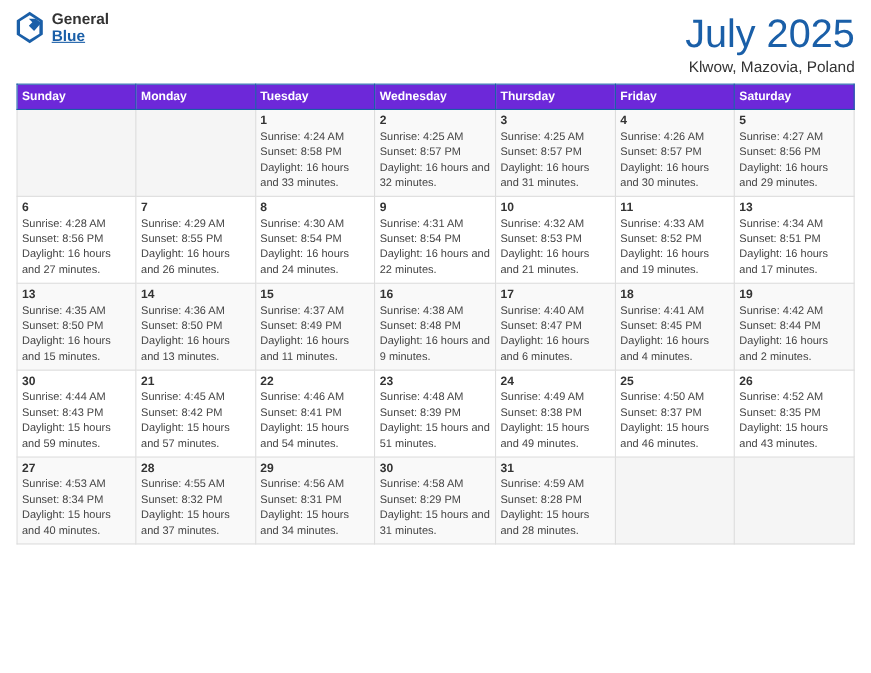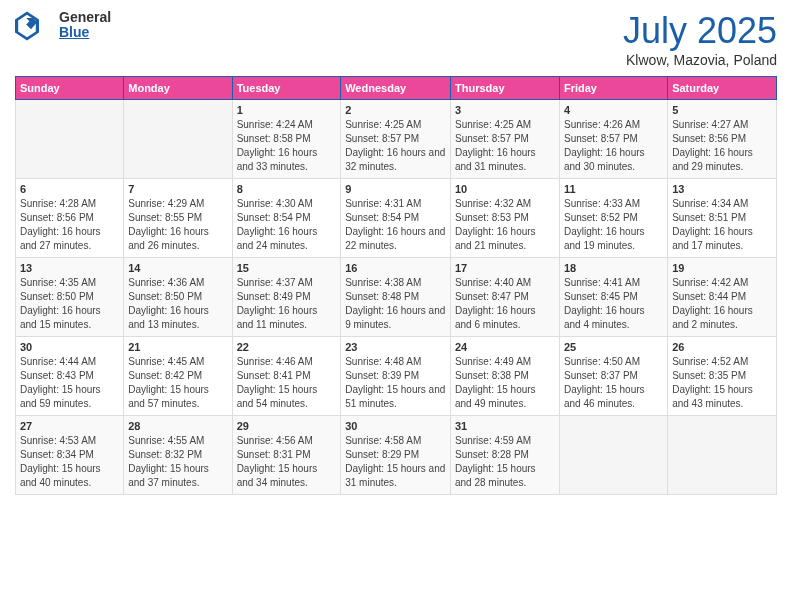--- a/index.html
+++ b/index.html
@@ -17,22 +17,22 @@
       background: #fff;
     }
     .header {
       display: flex;
       justify-content: space-between;
       align-items: flex-start;
       margin-bottom: 8px;
     }
     .logo {
       display: flex;
-      align-items: flex-end;
-      gap: 20px;
+      align-items: flex-start;
+      gap: 8px;
     }
     .logo-text {
       display: flex;
       flex-direction: column;
       line-height: 1.1;
     }
     .logo-general {
       font-size: 14px;
       font-weight: bold;
       color: #333;
@@ -58,21 +58,21 @@
     .location {
       font-size: 14px;
       color: #333;
     }
     .calendar {
       width: 100%;
       border-collapse: collapse;
       font-size: 9.5px;
     }
     .calendar thead tr {
-      background: #ec4899;
+      background: #6d28d9;
       color: white;
     }
     .calendar thead th {
       padding: 5px 4px;
       text-align: left;
       font-size: 11px;
       font-weight: bold;
       border: 1px solid #1a5fa8;
     }
     .calendar tbody tr {

